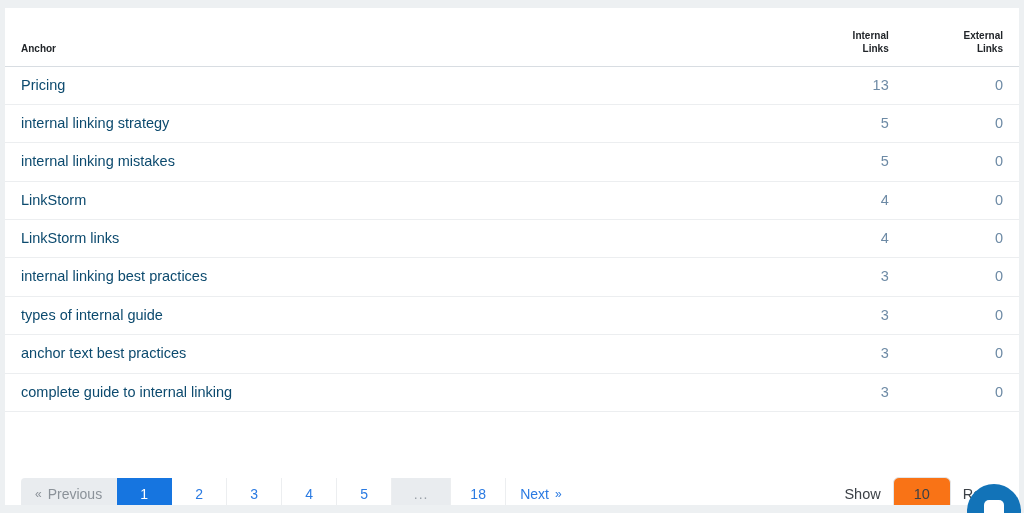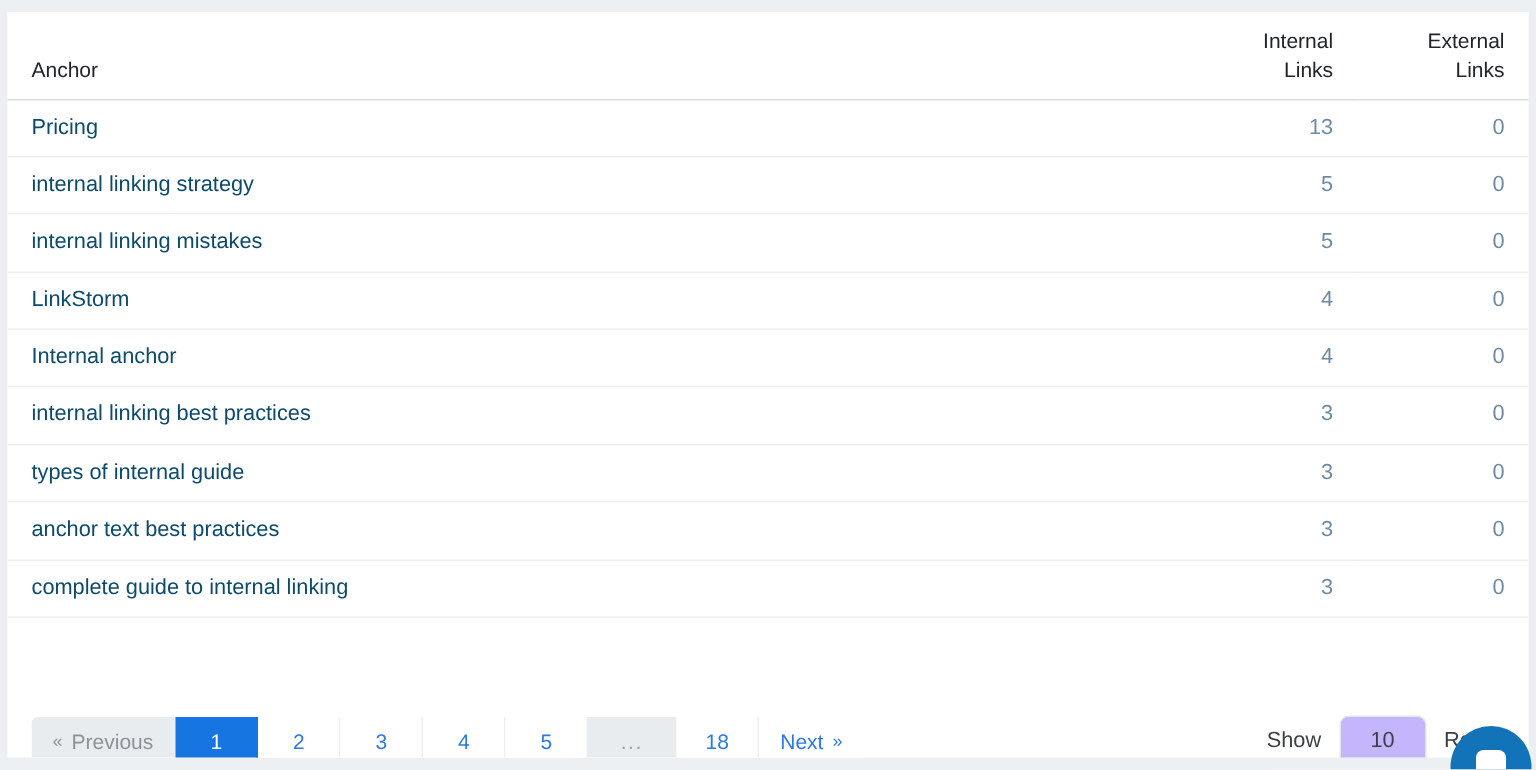--- a/index.html
+++ b/index.html
@@ -41,22 +41,22 @@
 
   table.anchors th,
   table.anchors td {
     box-sizing: border-box;
   }
 
   
   thead th {
     vertical-align: bottom;
     padding: 0 0 10px 0;
-    font-size: 14px;
-    font-weight: normal;
+    font-size: 10px;
+    font-weight: bold;
     color: #212529;
     border-bottom: 1px solid #d8dde2;
     line-height: 1.35;
   }
   th.col-anchor {
     text-align: left;
     padding-left: 16px;
     width: 770px;
     margin-left: 13px;
   }
@@ -167,21 +167,21 @@
     font-size: 14.5px;
     color: #3c4147;
     padding-right: 4px;
   }
   .rows-input {
     width: 58px;
     height: 34px;
     box-sizing: border-box;
     border: 1px solid #e3e6e9;
     border-radius: 6px;
-    background: #c4b5fd;
+    background: #f97316;
     color: #3c4147;
     font-size: 14.5px;
     font-family: "Liberation Sans", sans-serif;
     text-align: center;
     outline: none;
   }
 
   
   .chat-fab {
     position: absolute;
@@ -243,21 +243,21 @@
           <td class="c-anchor">internal linking mistakes</td>
           <td class="c-num">5</td>
           <td class="c-num">0</td>
         </tr>
         <tr>
           <td class="c-anchor">LinkStorm</td>
           <td class="c-num">4</td>
           <td class="c-num">0</td>
         </tr>
         <tr>
-          <td class="c-anchor">Internal anchor</td>
+          <td class="c-anchor">LinkStorm links</td>
           <td class="c-num">4</td>
           <td class="c-num">0</td>
         </tr>
         <tr>
           <td class="c-anchor">internal linking best practices</td>
           <td class="c-num">3</td>
           <td class="c-num">0</td>
         </tr>
         <tr>
           <td class="c-anchor">types of internal guide</td>

